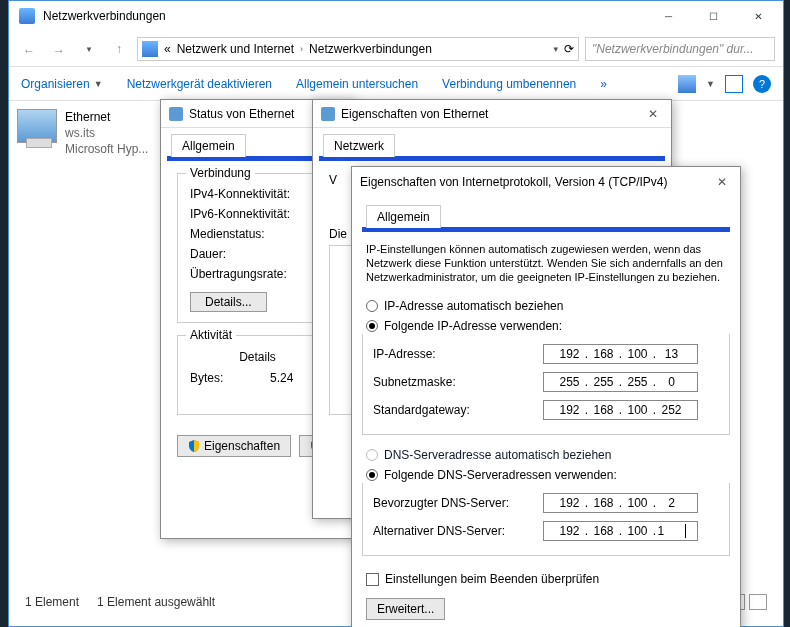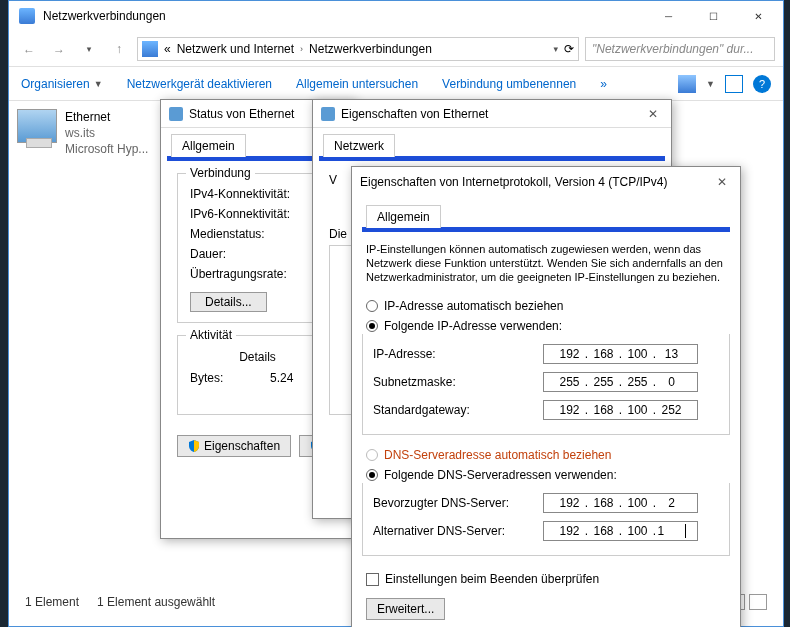--- a/index.html
+++ b/index.html
@@ -68,21 +68,21 @@
 .radio.disabled { border-color: #bbb; }
 .ip-fields { border: 1px solid #ccc; border-top: none; padding: 6px 10px 10px; margin: -2px 0 10px; }
 .ip-row { display: flex; align-items: center; padding: 4px 0; }
 .ip-label { width: 170px; font-size: 12px; }
 .ip-input-wrap { border: 1px solid #888; width: 155px; height: 20px; display: flex; align-items: center; justify-content: center; font-size: 12px; padding: 0 4px; font-family: "Segoe UI"; }
 .ip-seg { width: 28px; text-align: center; }
 .dot { width: 6px; text-align: center; }
 .check-row { display: flex; align-items: center; gap: 6px; padding: 6px 4px; font-size: 12px; }
 .checkbox { width: 13px; height: 13px; border: 1px solid #666; }
 .advanced-row { display: flex; justify-content: flex-start; padding: 6px 4px; }
-.disabled-text { color: #c2410c; }
+.disabled-text { color: #0f172a; }
 .chevron { font-size: 9px; color: #555; }
 </style>
 </head>
 <body>
 
 <div class="explorer-window">
   <div class="titlebar">
     <div class="app-icon"></div>
     <div class="title-text">Netzwerkverbindungen</div>
     <div class="win-btns">

